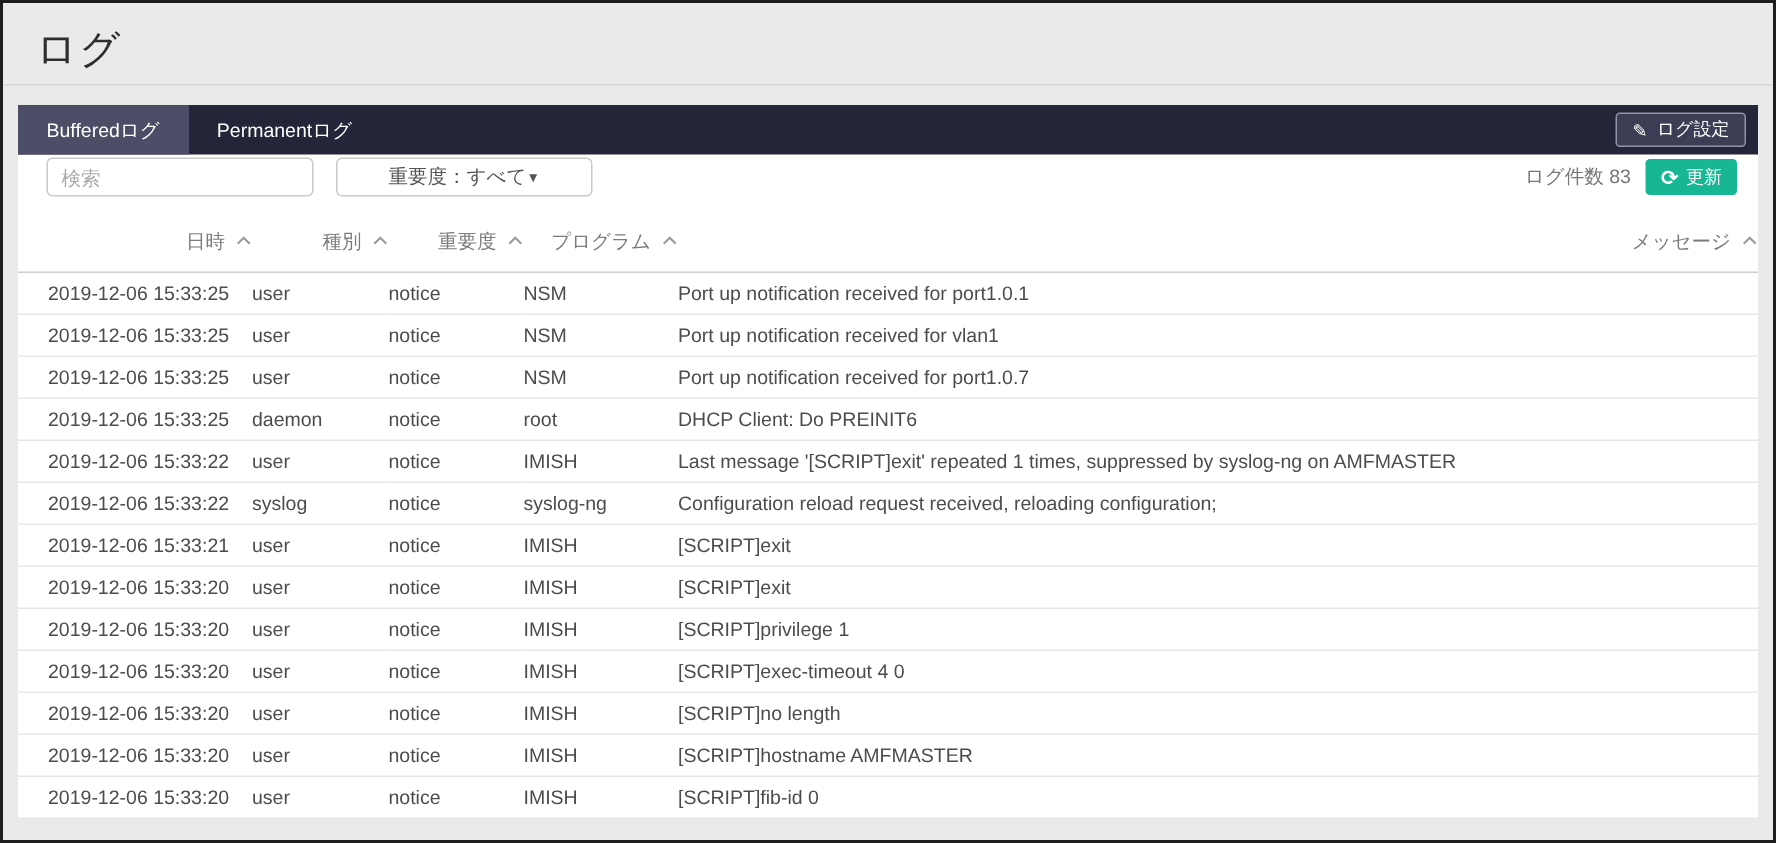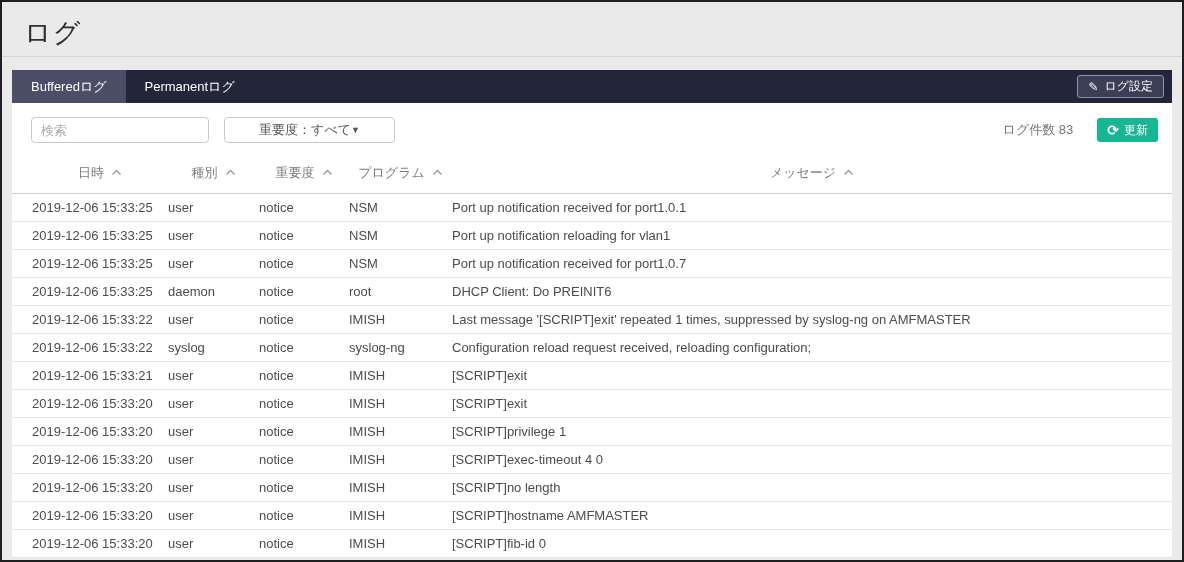--- a/index.html
+++ b/index.html
@@ -61,21 +61,21 @@
     align-items: center;
     gap: 6px;
     cursor: pointer;
     font-family: inherit;
   }
   .pencil { font-size: 12px; line-height: 1; }
   
   .filter-bar {
     display: flex;
     align-items: center;
-    padding: 14px 14px 9px 19px;
+    padding: 2px 14px 9px 19px;
   }
   .search-input {
     width: 178px; height: 26px;
     border: 1px solid #c9c9c9;
     border-radius: 4px;
     padding: 0 9px;
     font-size: 13px;
     color: #444444;
     font-family: inherit;
     outline: none;
@@ -90,21 +90,21 @@
     align-items: center;
     justify-content: center;
     padding: 0 9px;
     font-size: 13px;
     color: #555555;
     cursor: pointer;
     background: #ffffff;
   }
   .select-caret { font-size: 9px; color: #555555; }
   .spacer { flex: 1; }
-  .log-count { font-size: 13px; color: #777777; margin-right: 24px; white-space: nowrap; }
+  .log-count { font-size: 13px; color: #777777; margin-right: 10px; white-space: nowrap; }
   .refresh-btn {
     height: 24px;
     background: var(--accent-teal, #18b794);
     border: none;
     border-radius: 3px;
     color: #ffffff;
     font-size: 12px;
     padding: 0 10px;
     display: flex;
     align-items: center;
@@ -113,21 +113,21 @@
     font-family: inherit;
   }
   .refresh-ico { font-size: 14px; font-weight: bold; line-height: 1; }
   
   table {
     width: 100%;
     border-collapse: collapse;
     table-layout: fixed;
   }
   th {
-    text-align: center;
+    text-align: right;
     font-weight: 400;
     font-size: 13px;
     color: #7c7c7c;
     padding: 12px 0 11px 0;
     border-bottom: 1px solid #d0d0d0;
     white-space: nowrap;
     cursor: pointer;
   }
   th.col-datetime { width: 156px; padding-left: 20px; }
   th.col-type     { width: 91px; }
@@ -214,21 +214,21 @@
             <td>user</td>
             <td>notice</td>
             <td>NSM</td>
             <td>Port up notification received for port1.0.1</td>
           </tr>
           <tr>
             <td>2019-12-06 15:33:25</td>
             <td>user</td>
             <td>notice</td>
             <td>NSM</td>
-            <td>Port up notification reloading for vlan1</td>
+            <td>Port up notification received for vlan1</td>
           </tr>
           <tr>
             <td>2019-12-06 15:33:25</td>
             <td>user</td>
             <td>notice</td>
             <td>NSM</td>
             <td>Port up notification received for port1.0.7</td>
           </tr>
           <tr>
             <td>2019-12-06 15:33:25</td>

